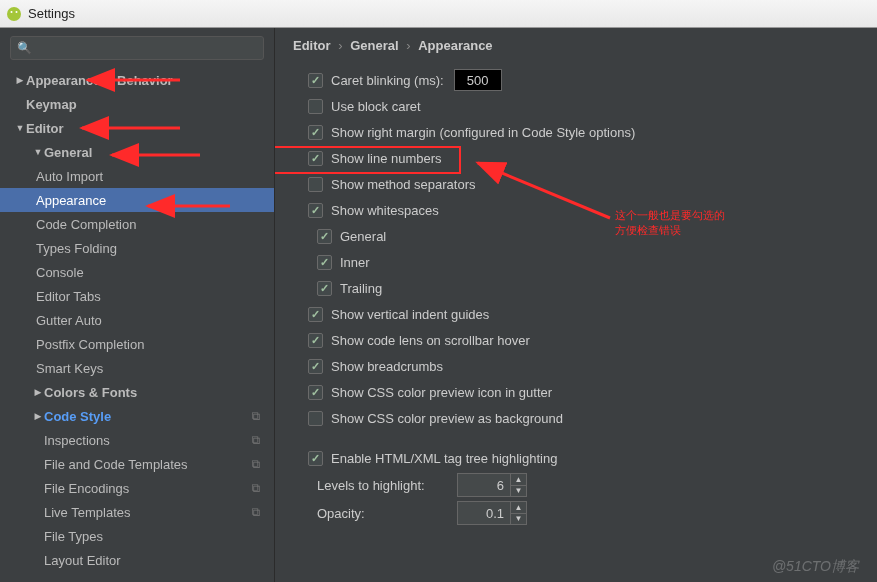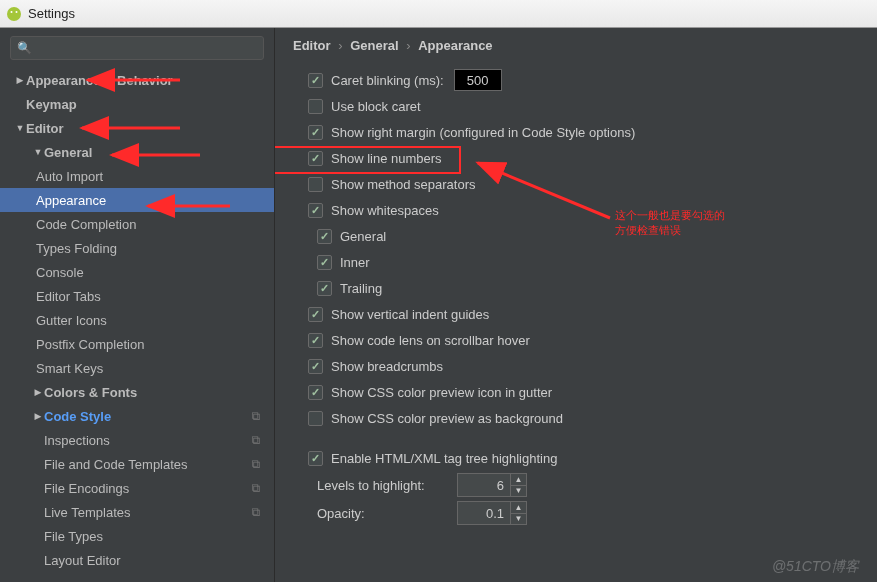--- a/index.html
+++ b/index.html
@@ -110,21 +110,21 @@
         <div class="node lvl2">
           <span class="arrow"></span>
           <span class="label">Console</span>
         </div>
         <div class="node lvl2">
           <span class="arrow"></span>
           <span class="label">Editor Tabs</span>
         </div>
         <div class="node lvl2">
           <span class="arrow"></span>
-          <span class="label">Gutter Icons</span>
+          <span class="label">Gutter Auto</span>
         </div>
         <div class="node lvl2">
           <span class="arrow"></span>
           <span class="label">Postfix Completion</span>
         </div>
         <div class="node lvl2">
           <span class="arrow"></span>
           <span class="label">Smart Keys</span>
         </div>
         <div class="node lvl1 bold">

